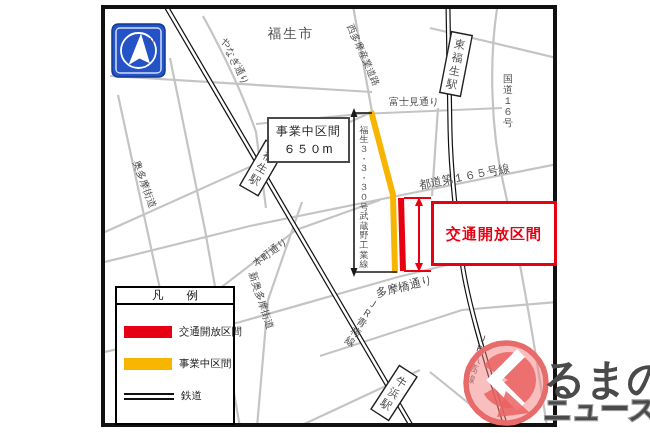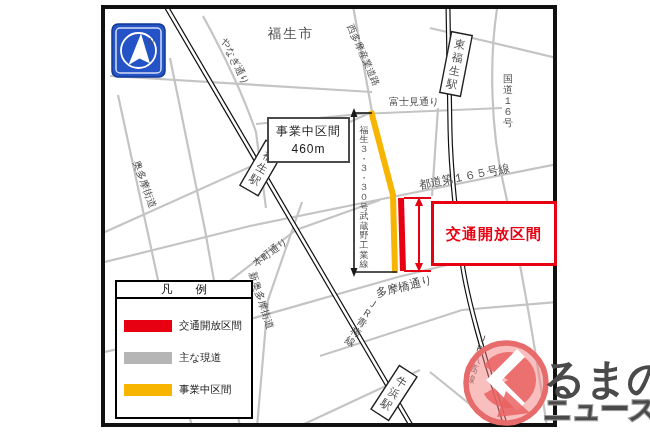--- a/index.html
+++ b/index.html
@@ -5,21 +5,21 @@
   html,body{margin:0;padding:0;background:#fff;}
   .stage{position:relative;width:650px;height:433px;background:#fff;overflow:hidden;
          font-family:"Liberation Sans","DejaVu Sans",sans-serif;}
   .stage svg{position:absolute;left:0;top:0;}
   .overlay{position:absolute;box-sizing:border-box;background:#fff;display:flex;
            flex-direction:column;align-items:center;justify-content:center;text-align:center;}
   .box650{left:267px;top:117px;width:83px;height:46px;border:2px solid #4a4a4a;
           font-size:12px;color:#1a1a1a;line-height:1.5;letter-spacing:1px;}
   .redbox{left:431px;top:201px;width:126px;height:65px;border:3px solid #e60012;
           font-size:15px;font-weight:600;color:#e60012;line-height:1.55;letter-spacing:1px;}
-  .legend{position:absolute;left:115px;top:280px;width:138px;box-sizing:border-box;}
+  .legend{position:absolute;left:115px;top:286px;width:120px;box-sizing:border-box;}
   .legend-header{box-sizing:border-box;border:2px solid #000;background:#fff;height:19px;
           display:flex;align-items:center;justify-content:center;font-size:11.5px;color:#111;}
   .legend-body{box-sizing:border-box;border:2px solid #000;border-top:none;background:#fff;height:120px;
           display:flex;flex-direction:column;justify-content:space-evenly;padding:2px 0 2px 7px;}
   .legend-row{display:flex;align-items:center;gap:7px;}
   .swatch{width:48px;height:12px;flex:0 0 auto;}
   .swatch-rail{width:50px;height:7px;box-sizing:border-box;border-top:2px solid #111;
           border-bottom:2px solid #111;background:#fff;flex:0 0 auto;}
   .legend-label{font-size:10.5px;color:#1a1a1a;white-space:nowrap;}
   text{fill:#4a4a4a;}
@@ -134,38 +134,38 @@
     <path d="M 521,353 L 494,380 L 521,407" stroke="#fff" stroke-width="11" fill="none"></path>
     <polygon points="506,391 530,413 497,417" fill="#ea6161" opacity="0.85"></polygon>
     <circle cx="506" cy="383" r="40" fill="none" stroke="#e86b6b" stroke-width="5.5"></circle>
     <text x="543" y="393" font-size="42" font-weight="bold" fill="#9b9b9b" letter-spacing="-1">るまの</text>
     <text x="543" y="419" font-size="29" font-weight="bold" fill="#ffffff" stroke="#9b9b9b" stroke-width="2.2" style="paint-order:stroke" letter-spacing="-1">ニュース</text>
   </g>
 </svg>
 
   <div class="overlay box650">
     <div>事業中区間</div>
-    <div>460m</div>
+    <div>６５０m</div>
   </div>
 
   <div class="overlay redbox">
     <div>交通開放区間</div>
   </div>
 
   <div class="legend">
     <div class="legend-header">凡　　例</div>
     <div class="legend-body">
       <div class="legend-row">
         <div class="swatch" style="background: rgb(230, 0, 18);"></div>
         <div class="legend-label">交通開放区間</div>
       </div>
       <div class="legend-row">
-        <div class="swatch" style="background: rgb(181, 181, 181);"></div>
-        <div class="legend-label">主な現道</div>
+        <div class="swatch" style="background: rgb(247, 181, 0);"></div>
+        <div class="legend-label">事業中区間</div>
       </div>
       <div class="legend-row">
-        <div class="swatch" style="background: rgb(247, 181, 0);"></div>
-        <div class="legend-label">事業中区間</div>
+        <div class="swatch-rail"></div>
+        <div class="legend-label">鉄道</div>
       </div>
     </div>
   </div>
 
 </div>
 
 </body></html>

